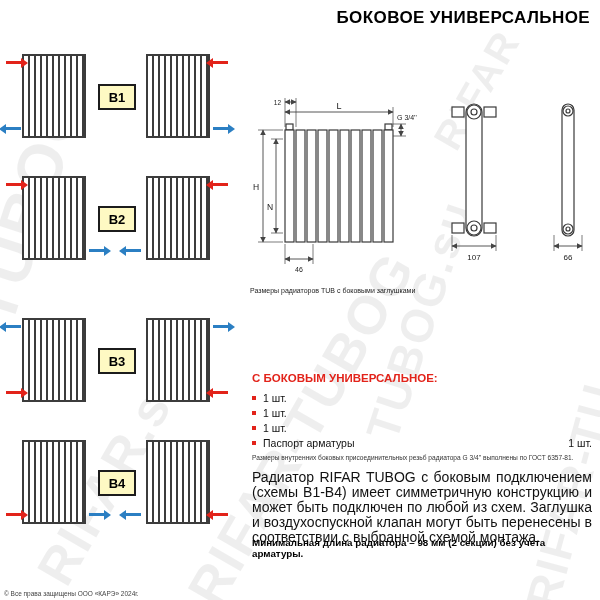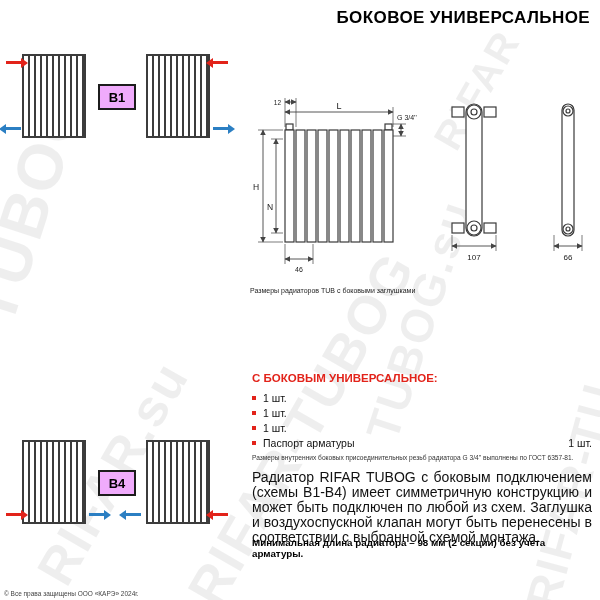--- a/index.html
+++ b/index.html
@@ -21,21 +21,21 @@
          font-size:17px;line-height:20px;letter-spacing:.4px;color:#000;}
   
   .scheme-row{position:absolute;left:6px;width:224px;height:96px;}
   .rad{position:absolute;top:8px;width:62px;height:80px;
        border-top:2px solid #3c3c3c;border-bottom:2px solid #3c3c3c;
        border-right:2px solid #3c3c3c;
        background:repeating-linear-gradient(90deg,#3c3c3c 0 2px,#ffffff 2px 6px);}
   .rad.left{left:16px}
   .rad.right{left:140px}
   .slabel{position:absolute;left:92px;top:38px;width:34px;height:22px;border:2px solid #1c1c1c;
-          background:#f0abfc;font-weight:700;font-size:13px;display:flex;align-items:center;
+          background:#fef9c3;font-weight:700;font-size:13px;display:flex;align-items:center;
           justify-content:center;color:#000;}
   .arrow{position:absolute;height:3px;width:15px;}
   .arrow.red{background:#e2231a;color:#e2231a}
   .arrow.blue{background:#2b7fc3;color:#2b7fc3}
   .arrow::after{content:"";position:absolute;top:50%;margin-top:-5px;width:0;height:0;
                 border-top:5px solid transparent;border-bottom:5px solid transparent;}
   .arrow.r::after{right:-7px;border-left:7px solid currentColor;}
   .arrow.l::after{left:-7px;border-right:7px solid currentColor;}
   
   .dwg{position:absolute;}
@@ -78,21 +78,39 @@
   <div class="scheme-row" style="top:46px">
     <div class="rad left"></div>
     <div class="slabel">В1</div>
     <div class="rad right"></div>
     <span class="arrow red r" style="left:0;top:15px"></span>
     <span class="arrow blue l" style="left:0;top:81px"></span>
     <span class="arrow red l" style="left:207px;top:15px"></span>
     <span class="arrow blue r" style="left:207px;top:81px"></span>
   </div>
 
-
+  <div class="scheme-row" style="top:168px">
+    <div class="rad left"></div>
+    <div class="slabel">В2</div>
+    <div class="rad right"></div>
+    <span class="arrow red r" style="left:0;top:15px"></span>
+    <span class="arrow blue r" style="left:83px;top:81px"></span>
+    <span class="arrow red l" style="left:207px;top:15px"></span>
+    <span class="arrow blue l" style="left:120px;top:81px"></span>
+  </div>
+
+  <div class="scheme-row" style="top:310px">
+    <div class="rad left"></div>
+    <div class="slabel">В3</div>
+    <div class="rad right"></div>
+    <span class="arrow blue l" style="left:0;top:15px"></span>
+    <span class="arrow red r" style="left:0;top:81px"></span>
+    <span class="arrow blue r" style="left:207px;top:15px"></span>
+    <span class="arrow red l" style="left:207px;top:81px"></span>
+  </div>
 
   <div class="scheme-row" style="top:432px">
     <div class="rad left"></div>
     <div class="slabel">В4</div>
     <div class="rad right"></div>
     <span class="arrow red r" style="left:0;top:81px"></span>
     <span class="arrow blue r" style="left:83px;top:81px"></span>
     <span class="arrow red l" style="left:207px;top:81px"></span>
     <span class="arrow blue l" style="left:120px;top:81px"></span>
   </div>

